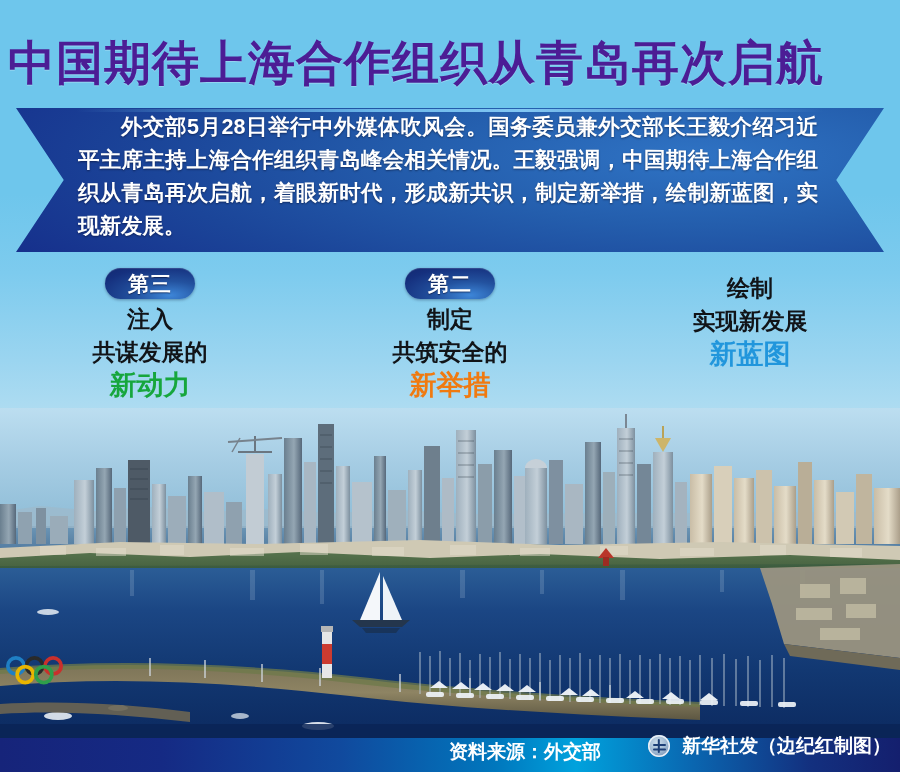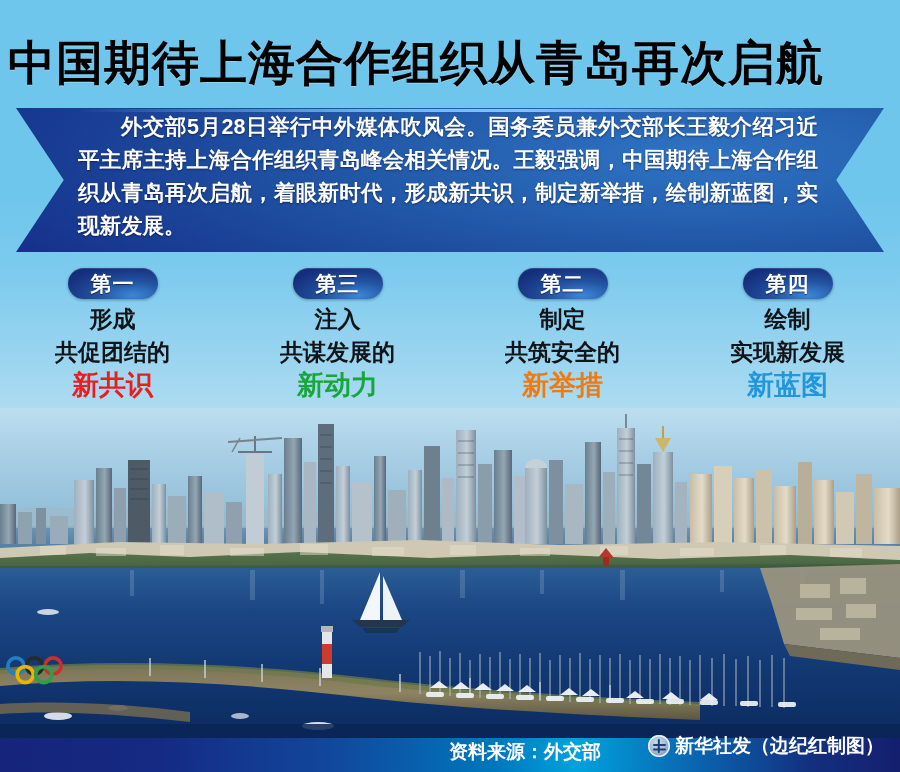--- a/index.html
+++ b/index.html
@@ -14,21 +14,21 @@
   
   .sky{
     position:absolute;left:0;top:0;width:900px;height:440px;
     background:linear-gradient(180deg,#6ec6ec 0%,#6ec6ec 44%,#7dcbee 62%,#9bd5f0 82%,#b9e0f2 100%);
   }
 
   
   .title{
     position:absolute;left:0;top:28px;width:832px;height:70px;
     display:flex;align-items:center;justify-content:center;
-    font-size:47px;font-weight:bold;color:#000000;
+    font-size:47px;font-weight:bold;color:#4c1d95;
     letter-spacing:1px;white-space:nowrap;
     text-shadow:0 1px 0 rgba(255,255,255,.25);
   }
 
   
   .banner-wrap{
     position:absolute;left:16px;top:108px;width:868px;height:144px;
   }
   .banner{
     position:absolute;inset:0;
@@ -98,21 +98,21 @@
     position:absolute;left:0;top:738px;width:900px;height:34px;
     background:linear-gradient(90deg,#16247a 0%,#152a84 18%,#104a9e 38%,#0077bd 55%,#00a2dd 64%,#0a66b0 77%,#13307f 90%,#141f6e 100%);
     display:flex;align-items:center;
   }
   .f-src{
     position:absolute;left:449px;top:0;height:28px;display:flex;align-items:center;
     color:#ffffff;font-size:19px;font-weight:600;white-space:nowrap;
   }
   .f-credit{
     position:absolute;left:648px;top:0;height:16px;display:flex;align-items:center;
-    color:#ffffff;font-size:19px;font-weight:600;white-space:nowrap;gap:5px;
+    color:#ffffff;font-size:19px;font-weight:600;white-space:nowrap;gap:12px;
   }
   .xh-logo{
     width:22px;height:22px;border-radius:50%;flex:0 0 auto;
     background:radial-gradient(circle at 42% 36%, #cfe0ee 0%, #9fb8d2 48%, #5e7ba4 100%);
     position:relative;box-shadow:inset 0 0 0 1.5px #e8eff7;
   }
   .xh-logo::before{
     content:"";position:absolute;left:50%;top:4px;width:2.4px;height:14px;
     transform:translateX(-50%);background:#1d3f77;border-radius:1px;
   }
@@ -134,43 +134,36 @@
   <div class="banner-wrap">
     <div class="banner"></div>
     <div class="banner-sheen"></div>
     <div class="banner-inner">
       <div class="banner-text">外交部5月28日举行中外媒体吹风会。国务委员兼外交部长王毅介绍习近平主席主持上海合作组织青岛峰会相关情况。王毅强调，中国期待上海合作组织从青岛再次启航，着眼新时代，形成新共识，制定新举措，绘制新蓝图，实现新发展。</div>
     </div>
   </div>
 
   <div class="points">
 
-    <div class="point">
-      <div class="pill">第一</div>
-      <div class="p-line first">形成</div>
-      <div class="p-line">共促团结的</div>
-      <div class="p-key" style="color: rgb(234, 28, 28);">新共识</div>
-    </div>
 
     <div class="point">
       <div class="pill">第三</div>
       <div class="p-line first">注入</div>
       <div class="p-line">共谋发展的</div>
       <div class="p-key" style="color: rgb(22, 166, 60);">新动力</div>
     </div>
 
     <div class="point">
       <div class="pill">第二</div>
       <div class="p-line first">制定</div>
       <div class="p-line">共筑安全的</div>
       <div class="p-key" style="color: rgb(240, 122, 16);">新举措</div>
     </div>
 
     <div class="point">
-      <div class="pill">第四</div>
       <div class="p-line first">绘制</div>
       <div class="p-line">实现新发展</div>
       <div class="p-key" style="color: rgb(33, 150, 220); text-align: right;">新蓝图</div>
     </div>
 
   </div>
 
   <div class="photo">
     <svg viewBox="0 0 900 330" preserveAspectRatio="none">
       <defs>

